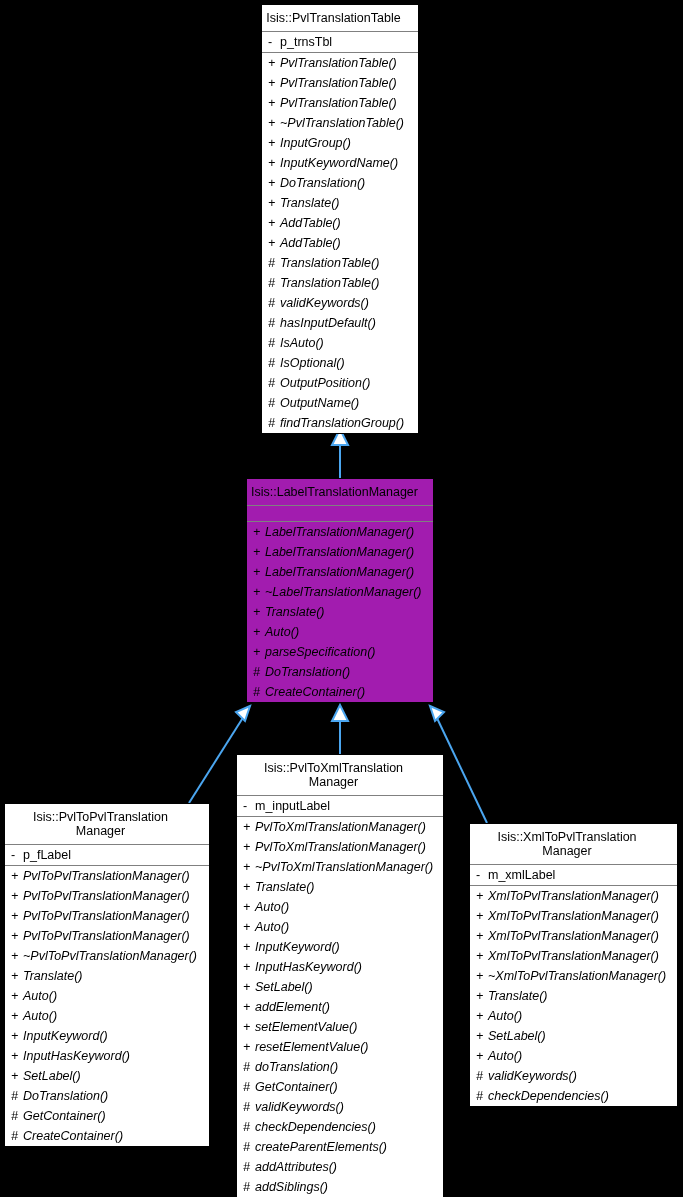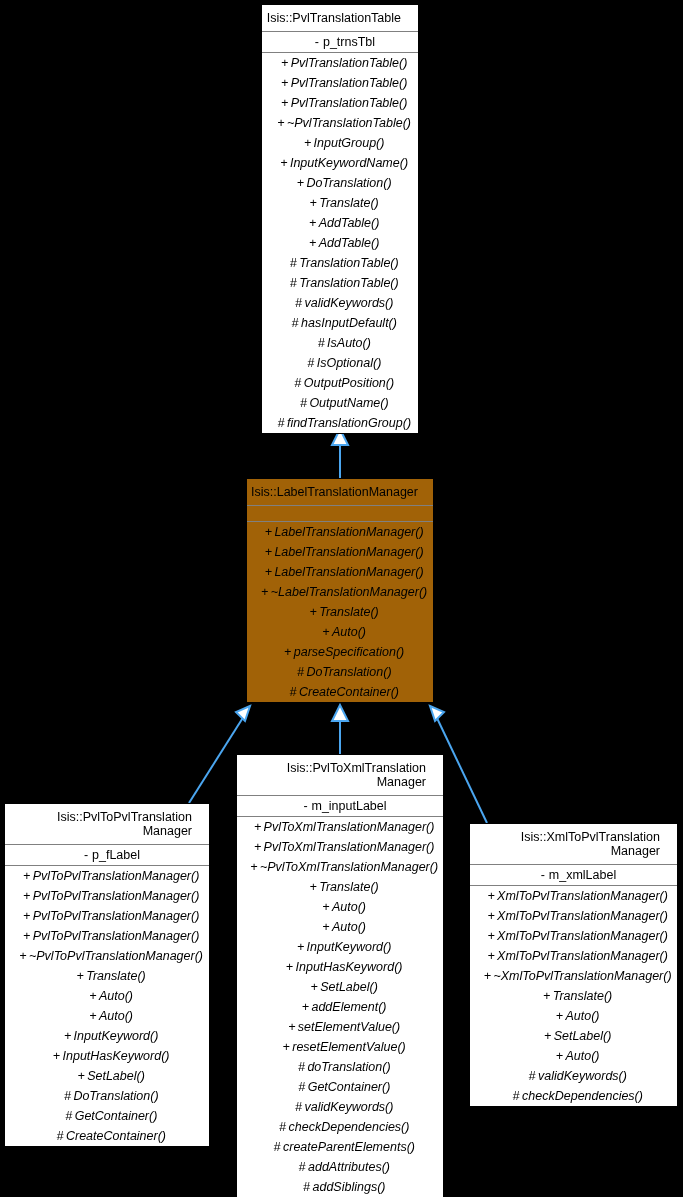--- a/index.html
+++ b/index.html
@@ -25,36 +25,35 @@
     pointer-events: none;
   }
   .uml-box {
     position: absolute;
     box-sizing: border-box;
     border: 1px solid #000000;
     background: #ffffff;
     z-index: 5;
   }
   .uml-box.highlight {
-    background: #a16207;
+    background: #a21caf;
   }
   .uml-title {
     box-sizing: border-box;
-    text-align: right;
+    text-align: center;
     font-size: 12.5px;
     color: #000000;
     line-height: 14px;
     padding: 6px 17px 6px 4px;
     border-bottom: 1px solid #808080;
     white-space: normal;
   }
   .uml-section {
     box-sizing: border-box;
     border-bottom: 1px solid #808080;
-    text-align: center;
   }
   .uml-section.last {
     border-bottom: none;
     font-style: italic;
   }
   .uml-row {
     box-sizing: border-box;
     font-size: 12.5px;
     color: #000000;
     height: 20px;

